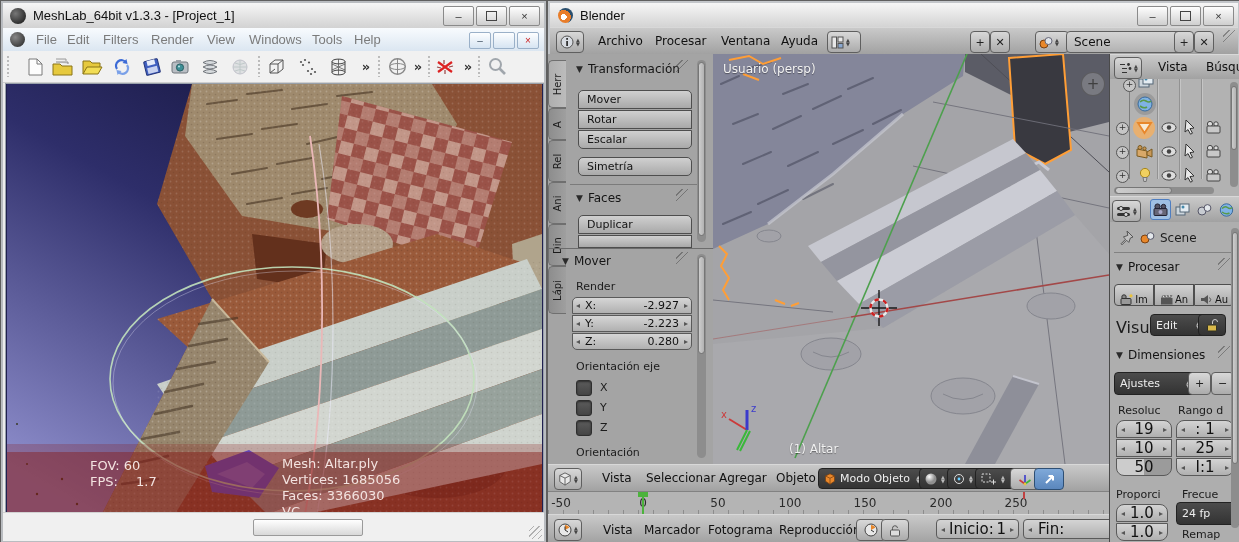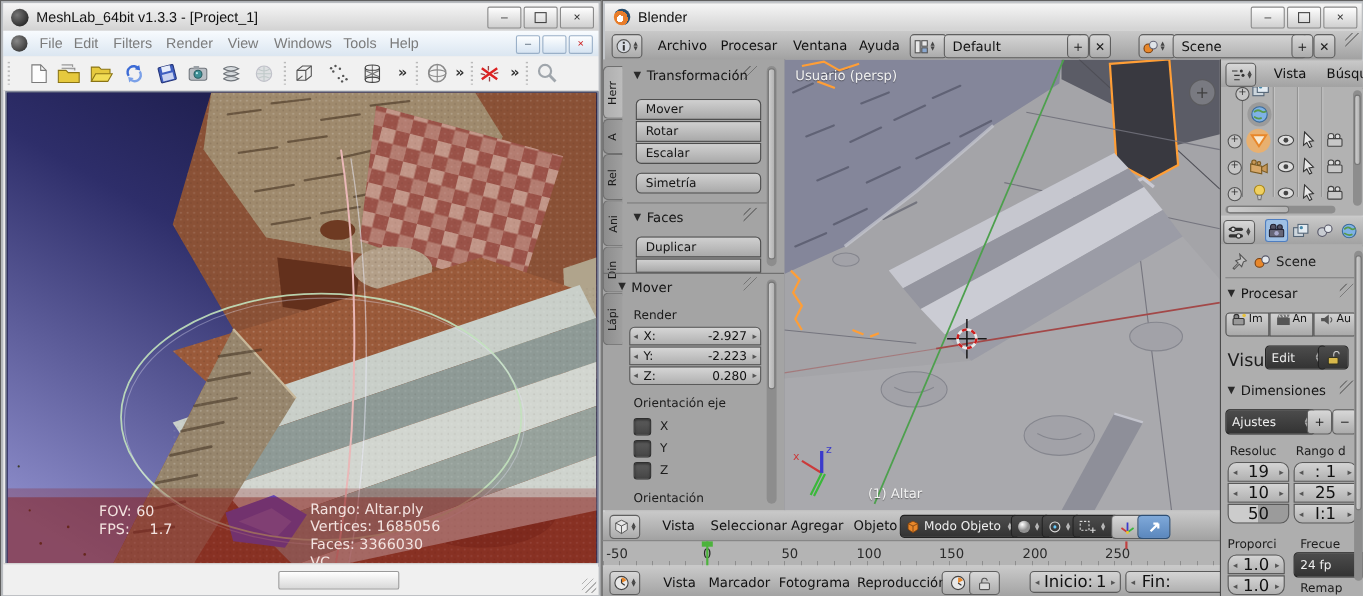--- a/index.html
+++ b/index.html
@@ -97,21 +97,21 @@
   #outliner-body{position:absolute;left:0;top:25px;width:131px;height:117px;background:#b2b2b2;overflow:hidden;}
   .col-div{position:absolute;top:0;height:100px;width:1px;background:rgba(0,0,0,.18);box-shadow:1px 0 0 rgba(255,255,255,.25);}
   .orow{position:absolute;left:0;width:131px;height:22px;}
   .expand{position:absolute;width:11px;height:11px;border:1px solid #555;border-radius:50%;
       background:#c6c6c6;color:#333;font-size:9px;line-height:9px;text-align:center;}
   #props-hdr{position:absolute;left:0;top:142px;width:131px;height:26px;}
   .ptab{position:absolute;top:2px;width:21px;height:21px;border-radius:3px;display:flex;align-items:center;justify-content:center;}
   .ptab.active{border:1px solid #4f7ec0;background:#9fc0e4;box-sizing:border-box;}
   #props-body{position:absolute;left:0;top:168px;width:131px;height:321px;background:#aeaeae;overflow:hidden;}
   .pbtn{height:22px;border:1px solid #4e4e4e;background:linear-gradient(#d2d2d2,#a9a9a9);
-      font-size:10px;color:#141414;display:flex;align-items:flex-start;justify-content:center;gap:2px;box-sizing:border-box;}
+      font-size:10px;color:#141414;display:flex;align-items:flex-end;justify-content:center;gap:2px;box-sizing:border-box;}
   .nfs{position:absolute;height:18px;border:1px solid #5a5a5a;border-radius:8px;
       background:linear-gradient(#d4d4d4,#b0b0b0);font-size:15px;color:#111;
       display:flex;align-items:center;justify-content:center;box-sizing:border-box;}
   .nfs::before{content:"◂";position:absolute;left:4px;font-size:8px;color:#555;}
   .nfs::after{content:"▸";position:absolute;right:4px;font-size:8px;color:#555;}
   .slider50{background:linear-gradient(90deg,#cccccc 0 50%,#9b9b9b 50%);}
   .slider50::before,.slider50::after{content:"";}
   svg{display:block;}
 </style>
 </head>
@@ -355,21 +355,21 @@
         <path d="M312,60 C330,170 332,310 310,430" stroke="rgba(240,240,255,0.5)" stroke-width="1.2"></path>
       </g>
 
       <rect x="0" y="360" width="535" height="8" fill="rgba(135,25,22,0.25)"></rect>
       <rect x="0" y="368" width="535" height="62" fill="rgba(135,25,22,0.58)"></rect>
     </svg>
     <div class="ml-overlay">
       <span class="abs" style="left:84px;top:6px;">FOV: 60</span>
       <span class="abs" style="left:84px;top:22px;">FPS:</span>
       <span class="abs" style="left:130px;top:22px;">1.7</span>
-      <span class="abs" style="left:276px;top:4px;">Rango: Altar.ply</span>
+      <span class="abs" style="left:276px;top:4px;">Mesh: Altar.ply</span>
       <span class="abs" style="left:276px;top:20px;">Vertices: 1685056</span>
       <span class="abs" style="left:276px;top:36px;">Faces: 3366030</span>
       <span class="abs" style="left:276px;top:52px;">VC</span>
     </div>
   </div>
 
   <div class="ml-status">
     <span class="ml-progress"></span>
     <span class="grip"></span>
   </div>
@@ -409,21 +409,20 @@
       <svg width="13" height="13" viewBox="0 0 13 13">
             <rect x="1" y="1" width="4.5" height="11" fill="#e8e8e8" stroke="#555"></rect>
             <rect x="7" y="1" width="5" height="5" fill="#e8e8e8" stroke="#555"></rect>
             <rect x="7" y="7.5" width="5" height="4.5" fill="#8aa8d0" stroke="#555"></rect>
           </svg>
       <span class="ud">
             <i>▲</i>
             <i>▼</i>
           </span>
     </span>
-    <span class="fieldl abs" style="left:308px;top:3px;width:110px;">Default</span>
     <span class="sqbtn abs" style="left:420px;top:3px;">+</span>
     <span class="sqbtn abs" style="left:440px;top:3px;">✕</span>
     <span class="edbtn" style="left:485px;top:3px;width:26px;">
       <svg width="14" height="13" viewBox="0 0 14 13">
             <circle cx="5" cy="8" r="4" fill="#e8872a" stroke="#7a4010"></circle>
             <circle cx="9.5" cy="5" r="3.5" fill="#dfe3e8" stroke="#667"></circle>
           </svg>
       <span class="ud">
             <i>▲</i>
             <i>▼</i>

